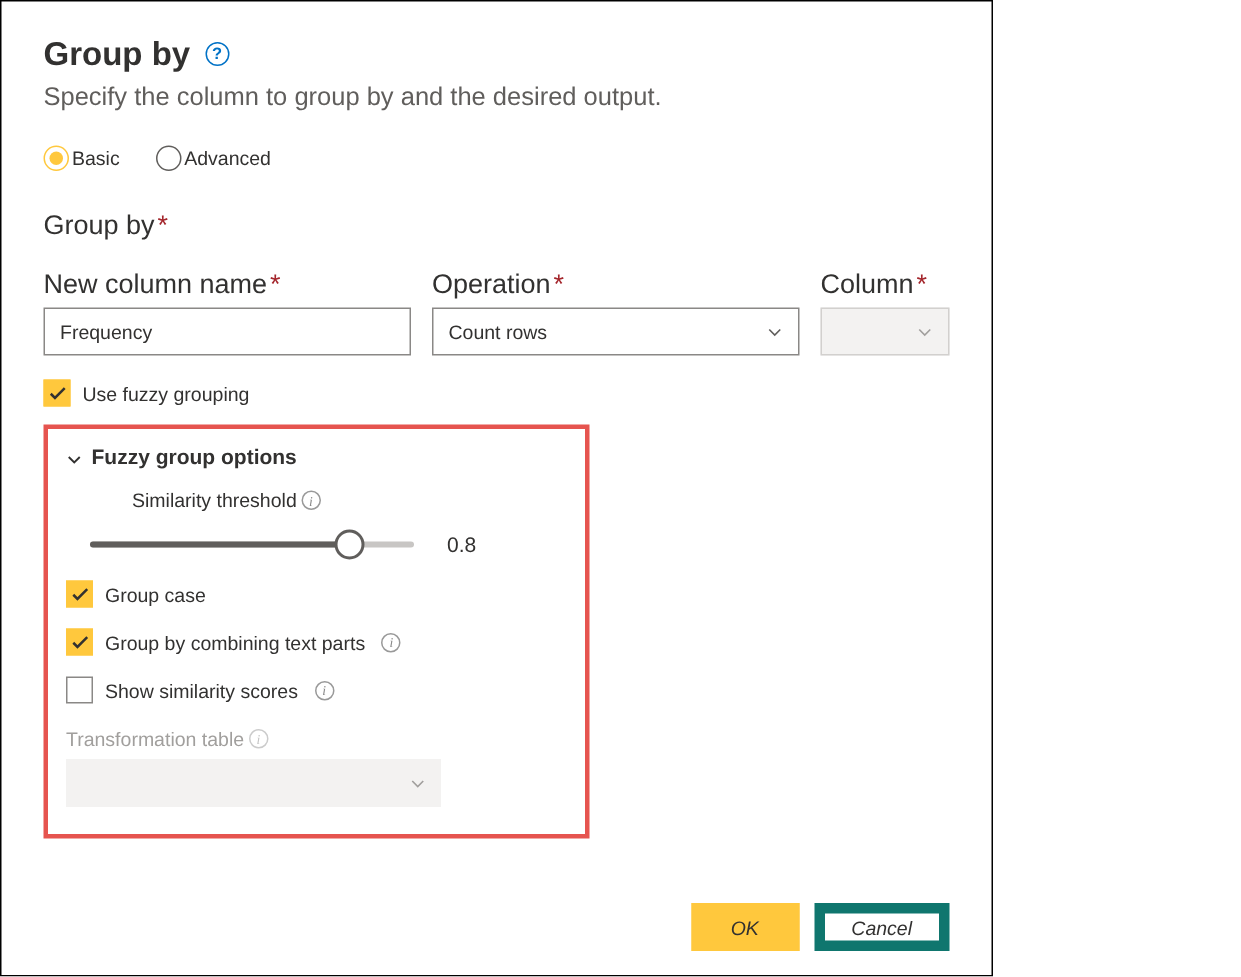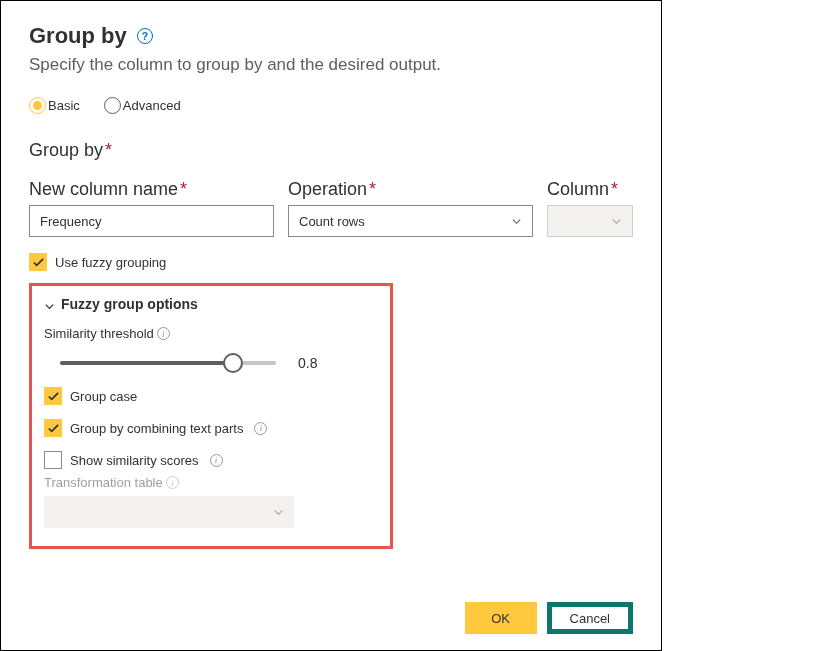--- a/index.html
+++ b/index.html
@@ -175,20 +175,21 @@
       color: #888;
       margin-left: 3px;
       cursor: pointer;
     }
     .info-icon.dim { opacity: 0.5; }
     .option-label {
       margin-top: 14px;
       font-size: 13px;
       display: flex;
       align-items: center;
+      margin-left: 44px;
     }
     .slider-row {
       margin-top: 12px;
       display: flex;
       align-items: center;
       gap: 22px;
       padding-left: 16px;
     }
     .slider {
       position: relative;
@@ -225,21 +226,21 @@
       cursor: pointer;
     }
     .slider-value { font-size: 14px; }
     .opt-check {
       margin-top: 14px;
       display: flex;
       align-items: center;
       gap: 8px;
     }
     .trans-label {
-      margin-top: 6px;
+      margin-top: 16px;
       color: #a19f9d;
       font-size: 13px;
       display: flex;
       align-items: center;
     }
     .trans-select {
       margin-top: 6px;
       width: 250px;
       height: 32px;
       background: #f3f2f1;
@@ -253,27 +254,28 @@
       position: absolute;
       bottom: 16px;
       right: 28px;
       display: flex;
       gap: 10px;
     }
     .btn {
       min-width: 72px;
       height: 32px;
       padding: 0 18px;
-      border: 5px solid #0f766e;
+      border: 7px solid #0f766e;
       background: #fff;
       display: inline-flex;
       align-items: center;
       justify-content: center;
       font-size: 13px;
       cursor: pointer;
+      font-style: italic;
     }
     .btn.primary {
       background: #ffc83d;
       border-color: #ffc83d;
       color: #323130;
     }
   </style>
 </head>
 <body>
 

